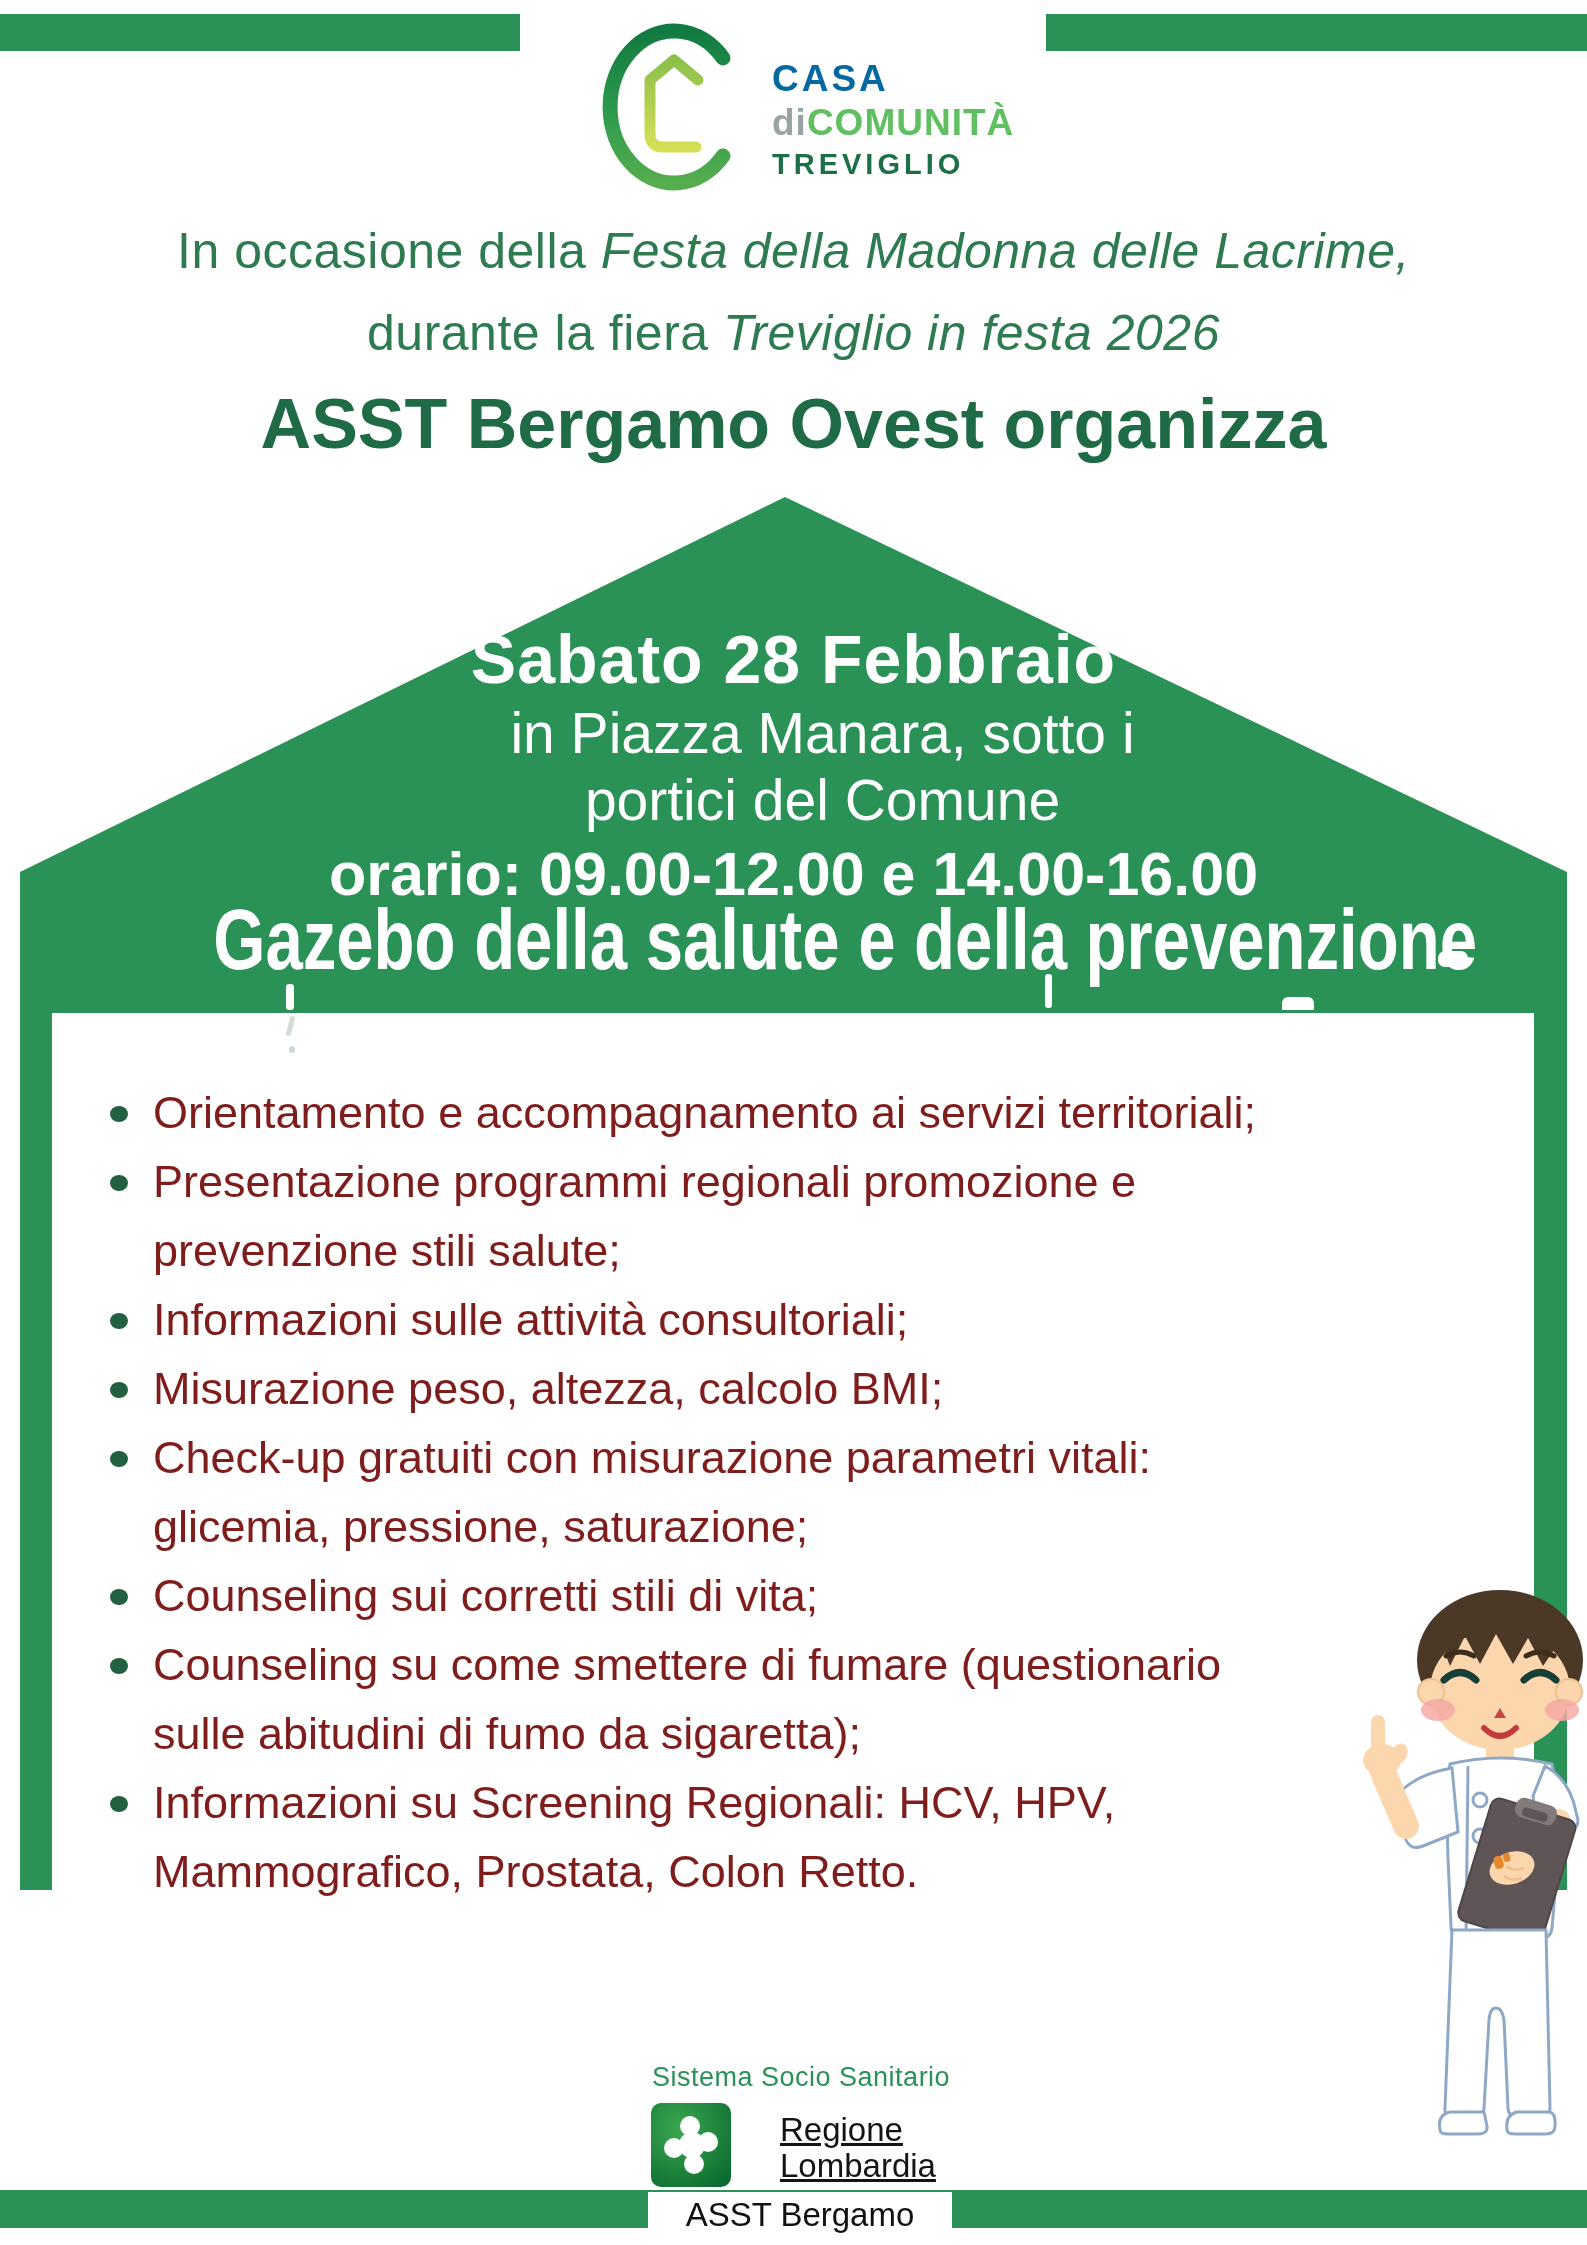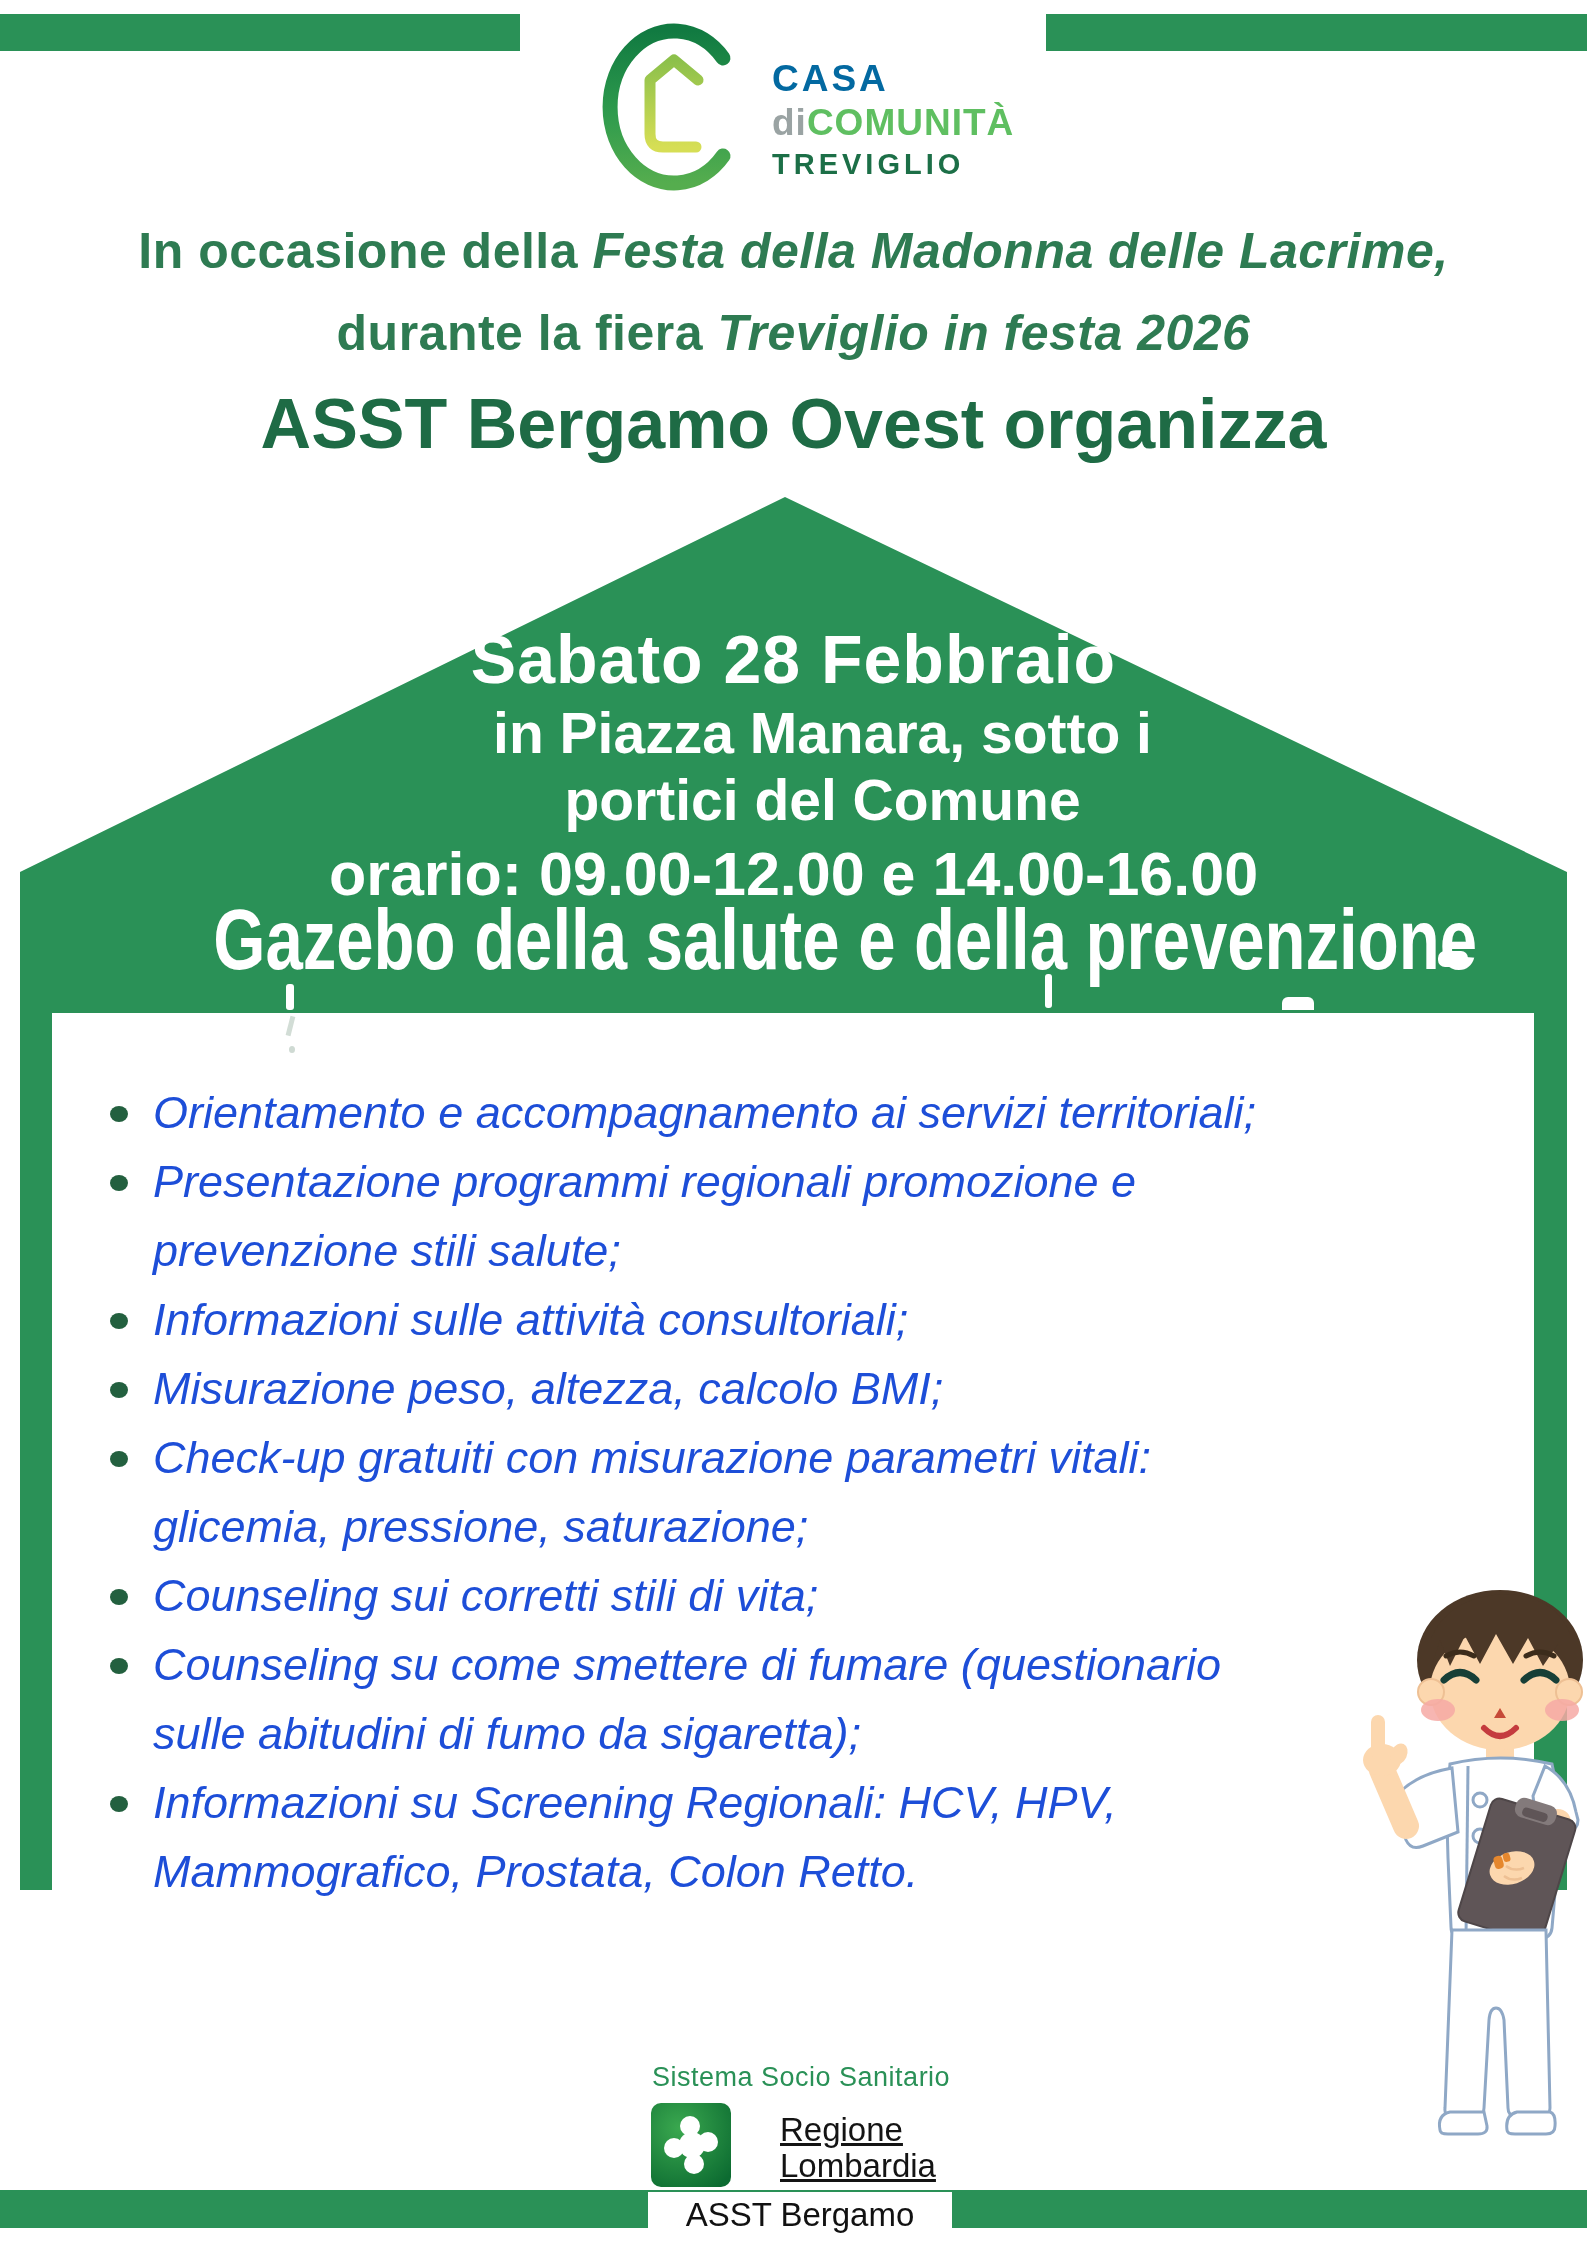--- a/index.html
+++ b/index.html
@@ -1,35 +1,35 @@
 <!DOCTYPE html>
 <html><head>
 <meta charset="utf-8">
 <style>
   html,body{margin:0;padding:0;background:#ffffff;}
   #poster{position:relative;width:1587px;height:2245px;background:#ffffff;overflow:hidden;
           font-family:"Liberation Sans",sans-serif;}
   .abs{position:absolute;}
-  .ctr{left:0;width:1587px;text-align:center;font-weight:bold;}
+  .ctr{left:0;width:1587px;text-align:center;}
   .green-bar{background:#2A9157;}
   .it{font-style:italic;}
   
   .intro{font-size:50px;color:#2E7B52;letter-spacing:0.5px;}
   .organizer{font-size:70px;font-weight:bold;color:#1E6B45;}
   
   .ev{color:#ffffff;}
   .ev-date{font-size:68px;font-weight:bold;letter-spacing:1px;}
   .ev-loc{font-size:57px;margin-left:29px;}
   .ev-hours{font-size:61px;font-weight:bold;}
   .ev-title{font-size:86px;font-weight:bold;white-space:nowrap;}
   .ev-title .squeeze{display:inline-block;transform:scaleX(0.78);transform-origin:50% 50%;}
   
   #svc{position:absolute;left:105px;top:1078px;width:1400px;}
   .svc-line{position:relative;height:69px;line-height:69px;padding-left:48px;
-            font-size:45px;color:#1d4ed8;white-space:nowrap;font-style:italic;}
+            font-size:45px;color:#7f1d1d;white-space:nowrap;}
   .svc-line .dot{position:absolute;left:5px;top:28px;width:18px;height:16px;
                  border-radius:50%;background:#23603f;}
   
   .brand{font-weight:bold;white-space:nowrap;}
   
   .f-sys{font-size:27px;color:#2A9157;letter-spacing:0.5px;}
   .f-region{font-size:33px;line-height:36px;color:#141414;}
   .f-asst-box{background:#ffffff;}
   .f-asst{font-size:33px;color:#111111;line-height:46px;text-align:center;}
   .artifact{position:absolute;}

